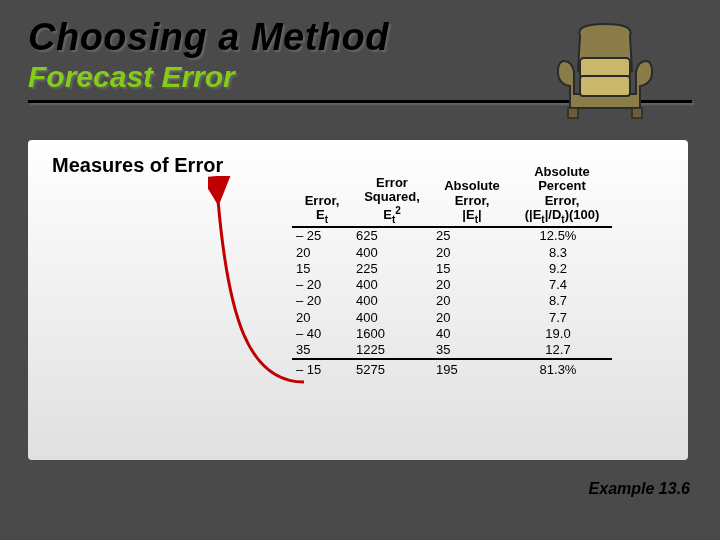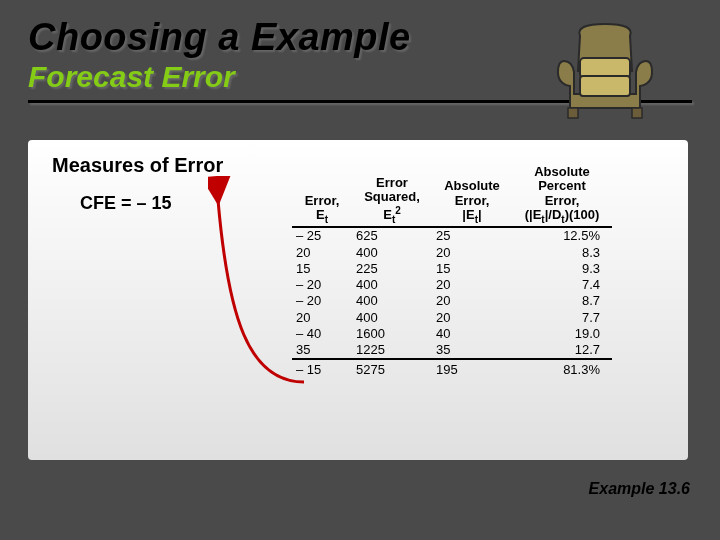--- a/index.html
+++ b/index.html
@@ -89,21 +89,21 @@
     text-align: left;
     padding: 0 4px;
     line-height: 1.25;
   }
   .hdr-row th { border-bottom: 2px solid #000; padding-bottom: 2px; }
   .sum-row td { border-top: 2px solid #000; padding-top: 2px; font-weight: 400; }
   .c1 { width: 60px; }
   .c2 { width: 80px; }
   .c3 { width: 80px; }
   .c4 { width: 100px; }
-  .col-ape { text-align: right; padding-right: 12px; }
+  .col-ape { text-align: center; padding-right: 12px; }
   .sub { font-size: 10px; vertical-align: sub; }
   .sup { font-size: 10px; vertical-align: super; }
   .arrow-svg {
     position: absolute;
     top: 176px;
     left: 208px;
     width: 120px;
     height: 222px;
     pointer-events: none;
   }
@@ -126,38 +126,37 @@
     font-size: 8.5px;
     font-style: italic;
     color: #7a7a52;
   }
 </style>
 </head>
 <body>
 
 <div class="slide">
 
-  <div class="title">Choosing a Example</div>
+  <div class="title">Choosing a Method</div>
   <div class="subtitle">Forecast Error</div>
   <div class="title-underline"></div>
 
   <div class="armchair">
     <svg viewBox="0 0 110 110">
       <path d="M30 20 Q25 8 55 8 Q85 8 80 20 L82 55 L28 55 Z" fill="#8b7d4a" stroke="#2a2a2a" stroke-width="2"></path>
       <rect x="30" y="42" width="50" height="20" rx="4" fill="#c9b86a" stroke="#2a2a2a" stroke-width="2"></rect>
       <path d="M14 45 Q8 45 8 56 Q8 68 20 70 L20 92 L90 92 L90 70 Q102 68 102 56 Q102 45 96 45 Q88 45 86 56 L86 78 L24 78 L24 56 Q22 45 14 45 Z" fill="#8b7d4a" stroke="#2a2a2a" stroke-width="2"></path>
       <rect x="30" y="60" width="50" height="20" rx="3" fill="#c9b86a" stroke="#2a2a2a" stroke-width="2"></rect>
       <rect x="18" y="92" width="10" height="10" fill="#6b5d3a" stroke="#2a2a2a" stroke-width="1.5"></rect>
       <rect x="82" y="92" width="10" height="10" fill="#6b5d3a" stroke="#2a2a2a" stroke-width="1.5"></rect>
     </svg>
   </div>
 
   <div class="content-box">
     <div class="measures-title">Measures of Error</div>
-    <div class="cfe-line">CFE = – 15</div>
 
     <div class="table-wrap">
       <table>
         <thead>
           <tr class="hdr-row">
             <th class="c1">
               <span>Error,</span><br>
               <span>E</span><span class="sub">t</span>
             </th>
             <th class="c2">
@@ -188,21 +187,21 @@
             <tr>
               <td>20</td>
               <td>400</td>
               <td>20</td>
               <td class="col-ape">8.3</td>
             </tr>
             <tr>
               <td>15</td>
               <td>225</td>
               <td>15</td>
-              <td class="col-ape">9.3</td>
+              <td class="col-ape">9.2</td>
             </tr>
             <tr>
               <td>– 20</td>
               <td>400</td>
               <td>20</td>
               <td class="col-ape">7.4</td>
             </tr>
             <tr>
               <td>– 20</td>
               <td>400</td>

